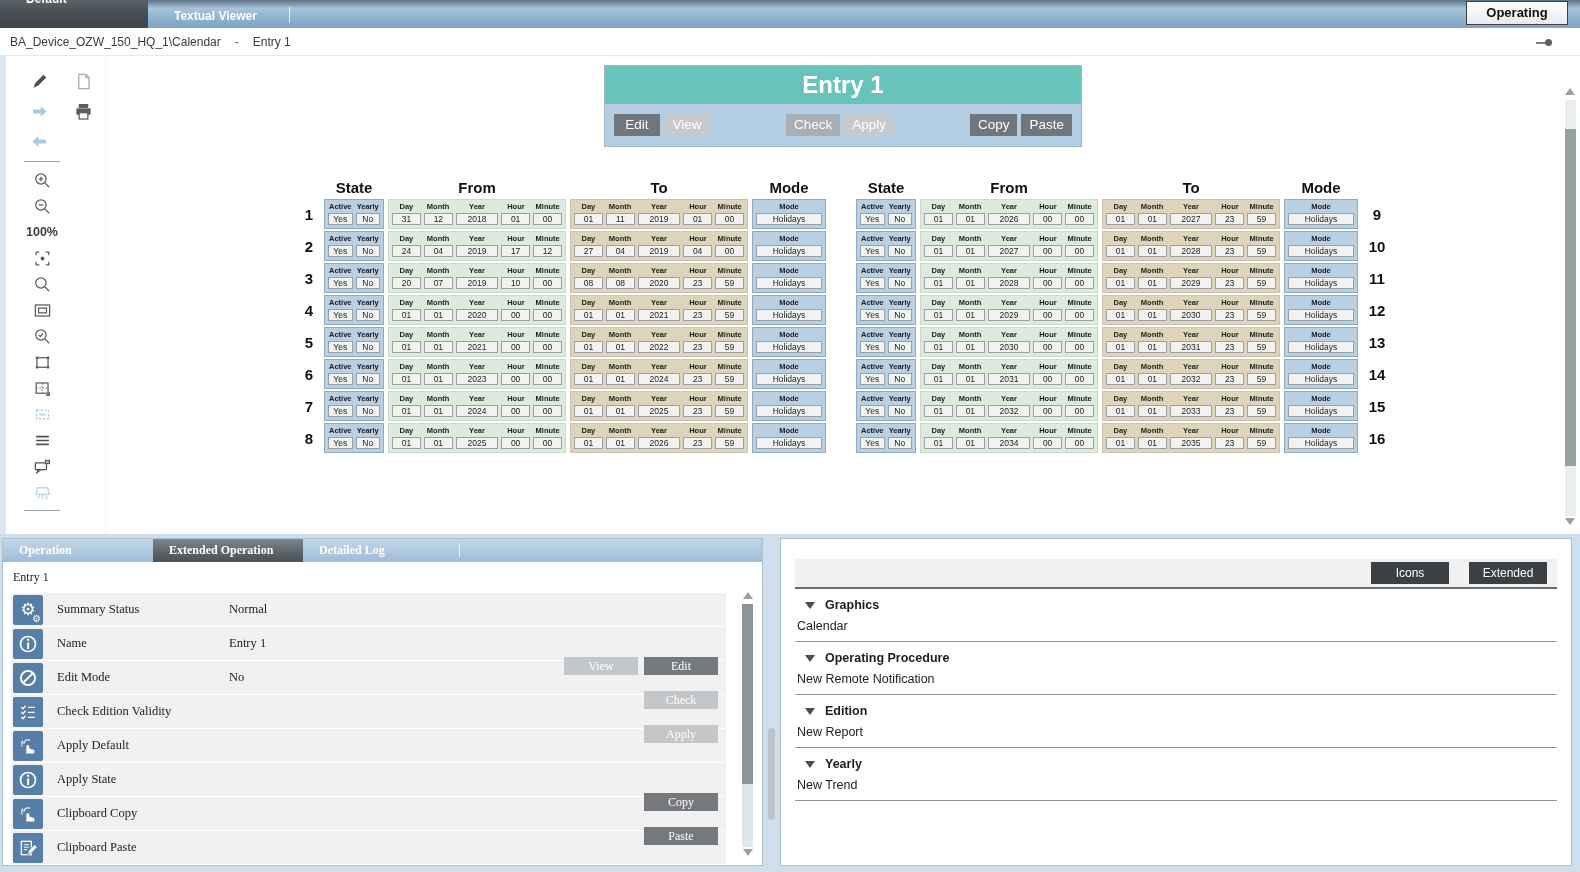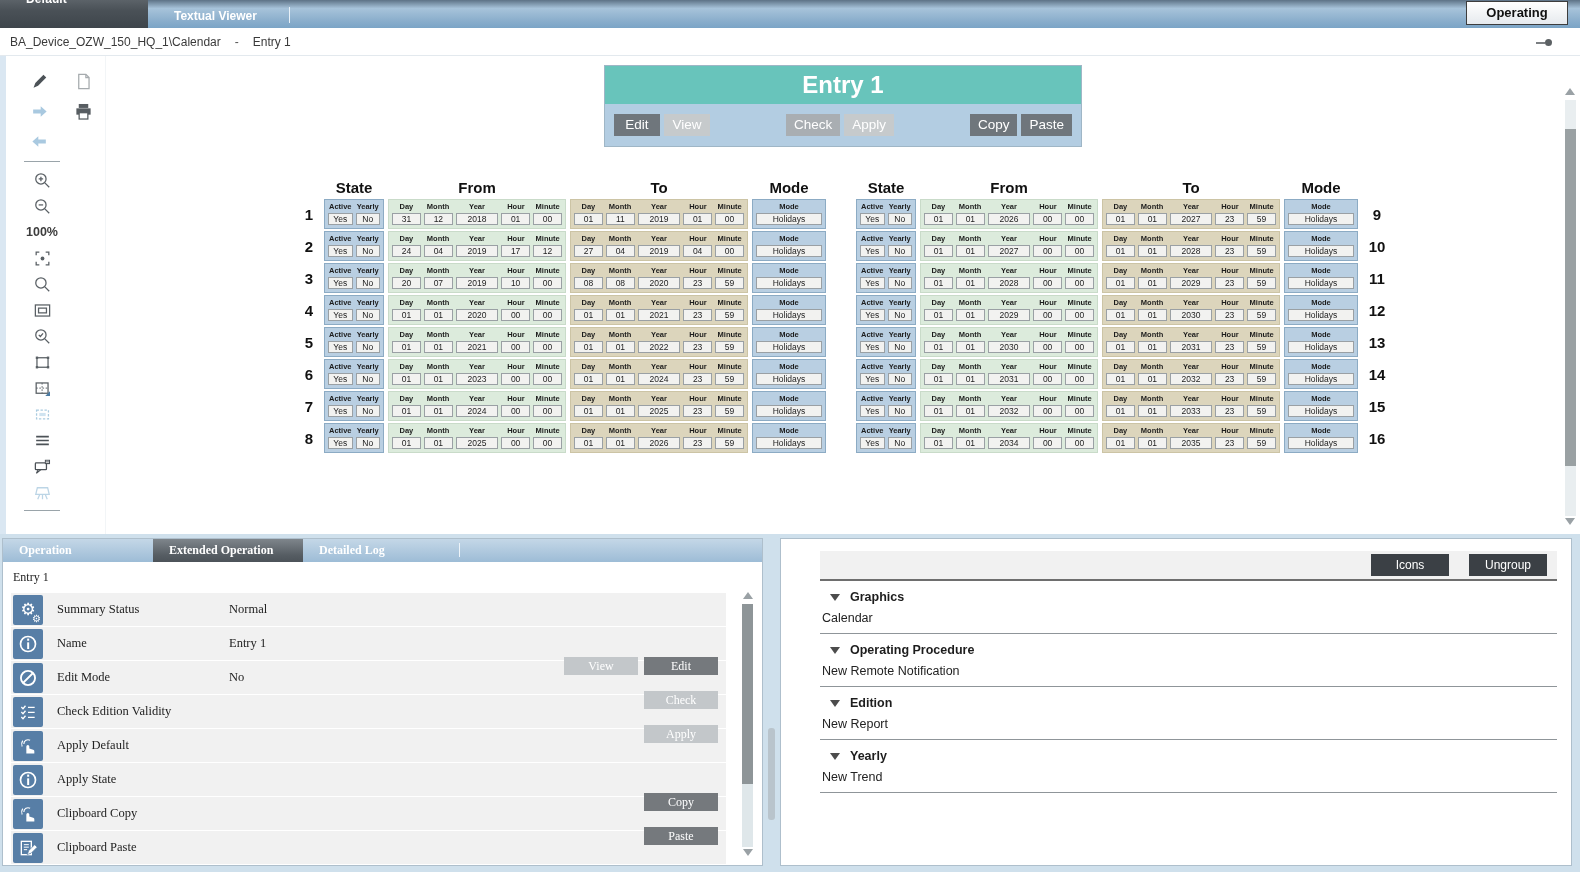--- a/index.html
+++ b/index.html
@@ -117,21 +117,21 @@
   .op-value { position:absolute; left:218px; font-size:12.5px; color:#222; }
   .op-btns { position:absolute; right:8px; top:-4px; display:flex; gap:6px; }
   .op-btn { width:74px; height:18px; line-height:18px; text-align:center; font-size:12px; color:#fff; cursor:pointer; }
   .op-btn.dark { background:#75797d; }
   .op-btn.disabled { background:#c3c7ca; }
   .op-scroll { position:absolute; right:8px; top:30px; bottom:6px; width:13px; }
   .op-scroll .vtrack { left:1px; background:#dfe7ea; }
   .op-scroll .vthumb { top:0; height:74%; background:#8e9598; }
 
   
-  .rel-body { flex:1; padding:12px 14px 0 14px;margin-left:25px; }
+  .rel-body { flex:1; padding:20px 14px 0 14px; }
   .rel-toolbar { height:30px; background:#f1f1f1; display:flex; justify-content:flex-end;
     align-items:center; gap:20px; padding-right:10px; border-bottom:2px solid #6e6e6e; }
   .rel-btn { width:78px; height:22px; line-height:22px; background:#3b4045; color:#fff;
     font-size:12px; text-align:center; cursor:pointer; }
   .rel-section-header { display:flex; align-items:center; gap:10px; padding:9px 0 4px 10px; }
   .tri { width:0; height:0; border-left:5px solid transparent; border-right:5px solid transparent;
     border-top:7px solid #4c4c4c; }
   .rel-section-title { font-size:12.5px; font-weight:bold; color:#1d1d1d; }
   .rel-item { font-size:12.5px; color:#222; padding:3px 0 8px 2px; cursor:pointer; }
   .rel-sep { height:1px; background:#8f9599; }
@@ -1336,21 +1336,21 @@
     </div>
 
     <div class="splitter">
       <div class="handle"></div>
     </div>
 
     <div class="panel related-panel">
       <div class="rel-body">
         <div class="rel-toolbar" id="rel-toolbar">
             <div class="rel-btn">Icons</div>
-            <div class="rel-btn">Ungroup</div>
+            <div class="rel-btn">Extended</div>
           </div>
         <div id="related-sections">
             <div class="rel-section-header">
               <div class="tri"></div>
               <div class="rel-section-title">Graphics</div>
             </div>
             <div class="rel-item">Calendar</div>
             <div class="rel-sep"></div>
             <div class="rel-section-header">
               <div class="tri"></div>

